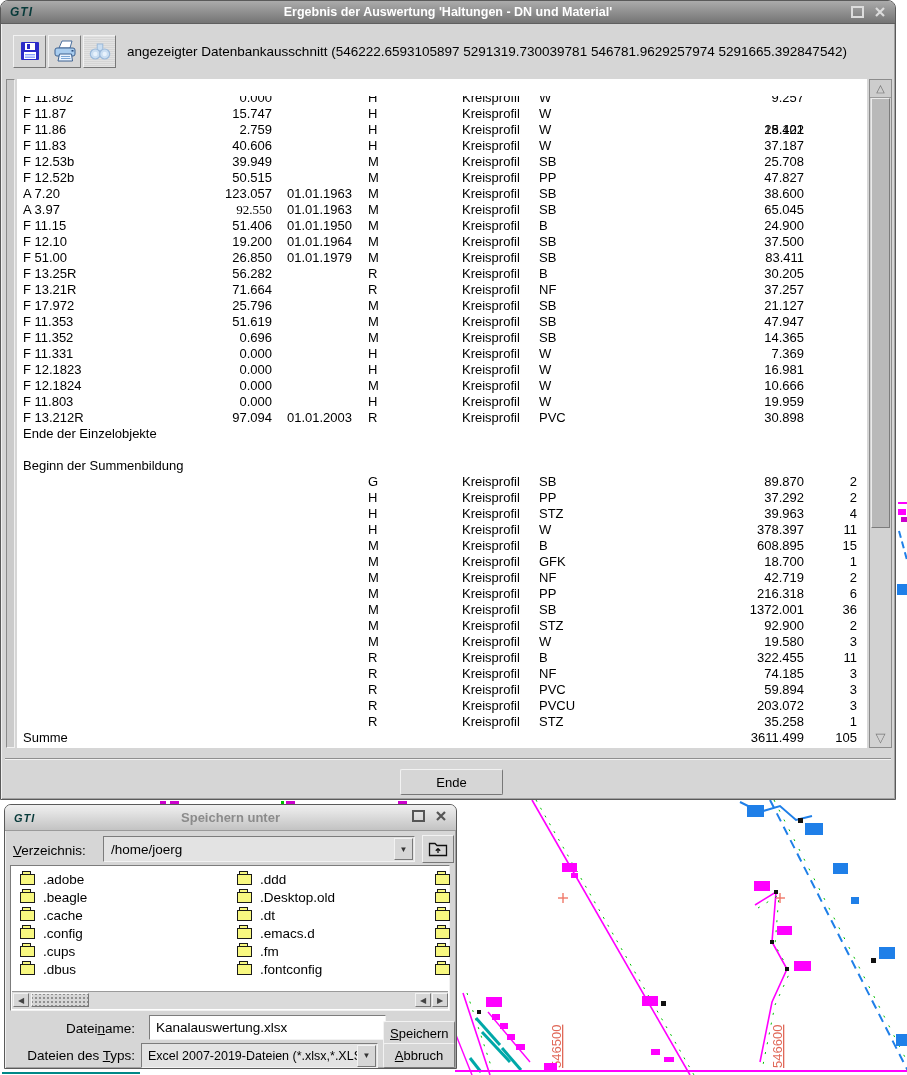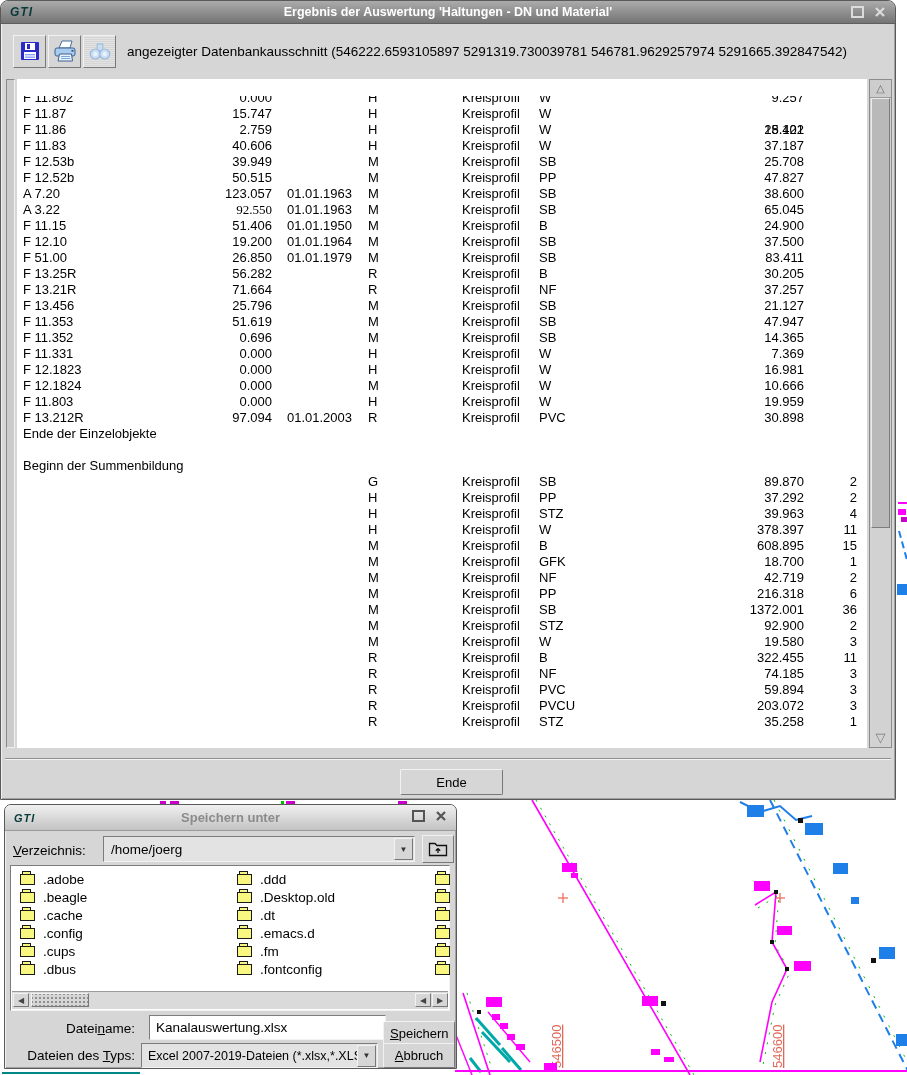--- a/index.html
+++ b/index.html
@@ -304,21 +304,21 @@
           <div class="tcell" style="width: 187px;">A 7.20</div>
           <div class="tcell" style="width: 70px;">123.057</div>
           <div class="tcell" style="width: 82px;">01.01.1963</div>
           <div class="tcell" style="width: 95px;">M</div>
           <div class="tcell" style="width: 78px;">Kreisprofil</div>
           <div class="tcell" style="width: 170px;">SB</div>
           <div class="tcell" style="width: 105px;">38.600</div>
           <div class="tcell" style="width: 57px;"></div>
         </div>
         <div class="trow">
-          <div class="tcell" style="width: 187px;">A 3.22</div>
+          <div class="tcell" style="width: 187px;">A 3.97</div>
           <div class="tcell" style="width: 70px; font-family: Liberation Serif, serif;">92.550</div>
           <div class="tcell" style="width: 82px;">01.01.1963</div>
           <div class="tcell" style="width: 95px;">M</div>
           <div class="tcell" style="width: 78px;">Kreisprofil</div>
           <div class="tcell" style="width: 170px;">SB</div>
           <div class="tcell" style="width: 105px;">65.045</div>
           <div class="tcell" style="width: 57px;"></div>
         </div>
         <div class="trow">
           <div class="tcell" style="width: 187px;">F 11.15</div>
@@ -364,21 +364,21 @@
           <div class="tcell" style="width: 187px;">F 13.21R</div>
           <div class="tcell" style="width: 70px;">71.664</div>
           <div class="tcell" style="width: 82px;"></div>
           <div class="tcell" style="width: 95px;">R</div>
           <div class="tcell" style="width: 78px;">Kreisprofil</div>
           <div class="tcell" style="width: 170px;">NF</div>
           <div class="tcell" style="width: 105px;">37.257</div>
           <div class="tcell" style="width: 57px;"></div>
         </div>
         <div class="trow">
-          <div class="tcell" style="width: 187px;">F 13.456</div>
+          <div class="tcell" style="width: 187px;">F 17.972</div>
           <div class="tcell" style="width: 70px;">25.796</div>
           <div class="tcell" style="width: 82px;"></div>
           <div class="tcell" style="width: 95px;">M</div>
           <div class="tcell" style="width: 78px;">Kreisprofil</div>
           <div class="tcell" style="width: 170px;">SB</div>
           <div class="tcell" style="width: 105px;">21.127</div>
           <div class="tcell" style="width: 57px;"></div>
         </div>
         <div class="trow">
           <div class="tcell" style="width: 187px;">F 11.353</div>
@@ -632,20 +632,30 @@
         </div>
         <div class="trow">
           <div class="tcell" style="width: 187px;"></div>
           <div class="tcell" style="width: 70px;"></div>
           <div class="tcell" style="width: 82px;"></div>
           <div class="tcell" style="width: 95px;">R</div>
           <div class="tcell" style="width: 78px;">Kreisprofil</div>
           <div class="tcell" style="width: 170px;">STZ</div>
           <div class="tcell" style="width: 105px;">35.258</div>
           <div class="tcell" style="width: 57px;">1</div>
+        </div>
+        <div class="trow">
+          <div class="tcell" style="width: 187px;">Summe</div>
+          <div class="tcell" style="width: 70px;"></div>
+          <div class="tcell" style="width: 82px;"></div>
+          <div class="tcell" style="width: 95px;"></div>
+          <div class="tcell" style="width: 78px;"></div>
+          <div class="tcell" style="width: 170px;"></div>
+          <div class="tcell" style="width: 105px;">3611.499</div>
+          <div class="tcell" style="width: 57px;">105</div>
         </div>
       </div>
 
     <div class="vscroll">
       <div class="vs-up">△</div>
       <div class="vs-thumb"></div>
       <div class="vs-down">▽</div>
     </div>
 
     <div class="groove"></div>

